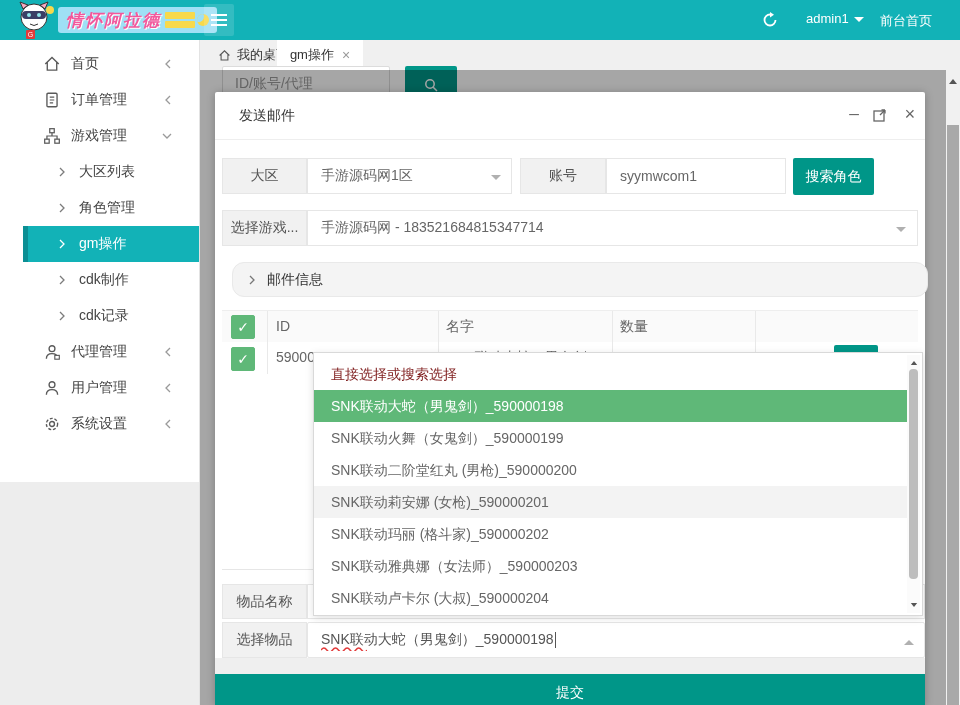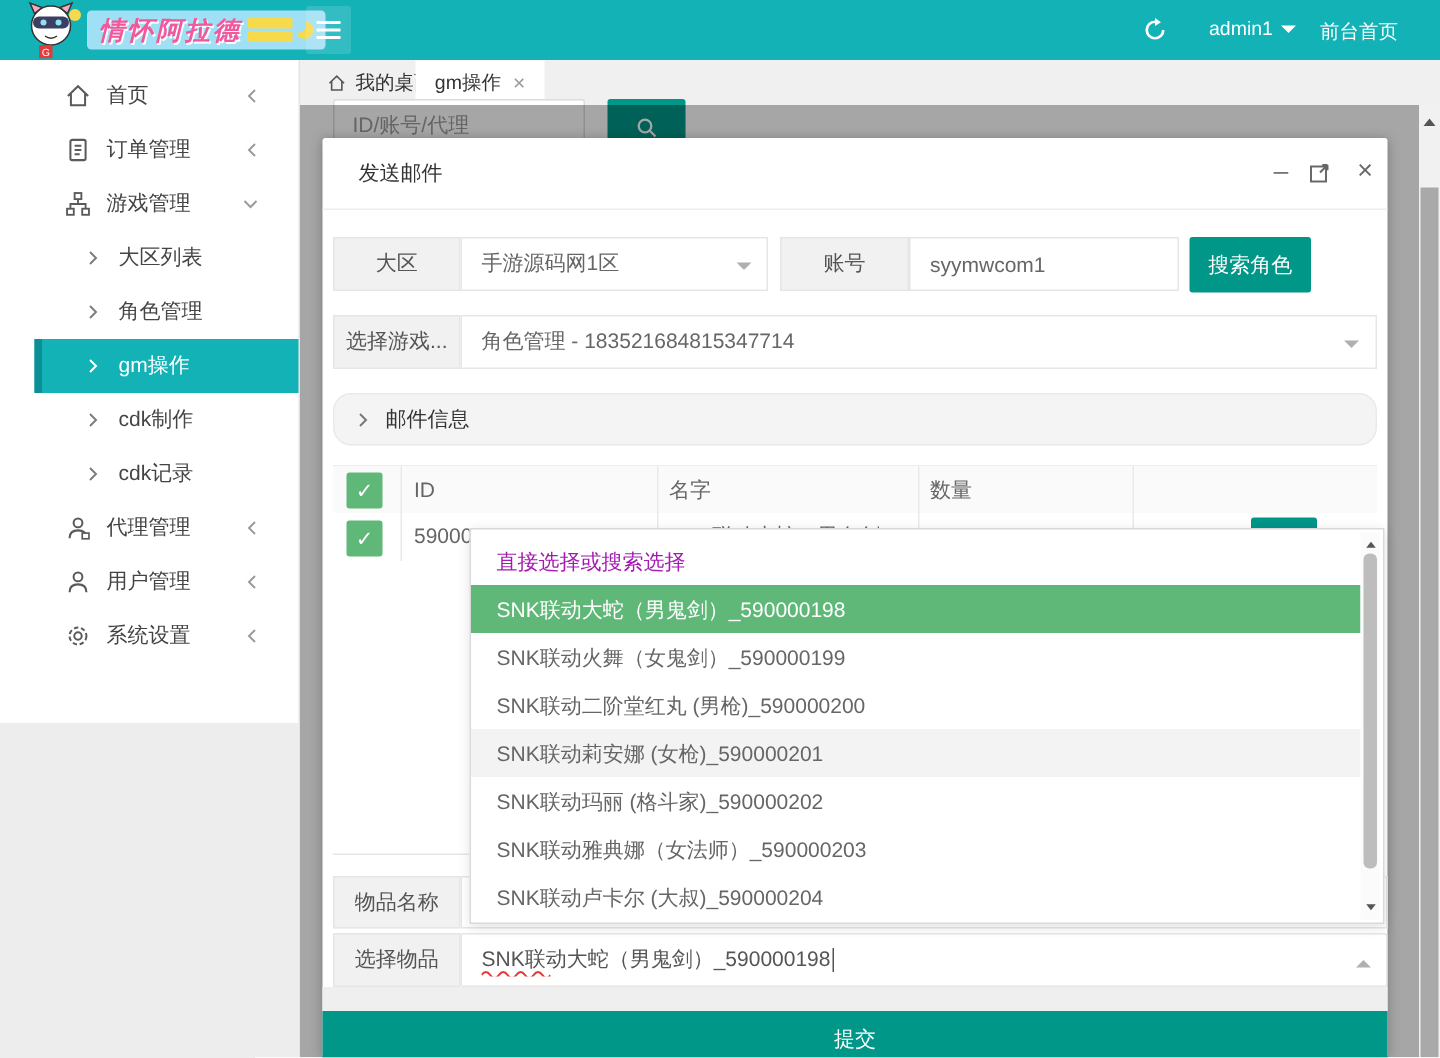--- a/index.html
+++ b/index.html
@@ -261,25 +261,25 @@
       <span class="sel-arrow" style="left:183px;top:16px;"></span>
     </div>
     <div class="abs lbl" style="left:305px;top:66px;width:86px;height:36px;">账号</div>
     <div class="abs fbox" style="left:391px;top:66px;width:180px;height:36px;padding-left:13px;">
       <span>syymwcom1</span>
     </div>
     <button class="abs btn-green" style="left:578px;top:66px;width:81px;height:37px;">搜索角色</button>
 
     <div class="abs lbl" style="left:7px;top:118px;width:85px;height:36px;">选择游戏...</div>
     <div class="abs fbox" style="left:92px;top:118px;width:611px;height:36px;padding-left:13px;">
-      <span>角色管理 - 183521684815347714</span>
+      <span>手游源码网 - 183521684815347714</span>
       <span class="sel-arrow" style="left:588px;top:16px;"></span>
     </div>
 
-    <div class="abs colla" style="left:7px;top:170px;width:696px;height:35px;border-radius:12px;">
+    <div class="abs colla" style="left:17px;top:170px;width:696px;height:35px;border-radius:12px;">
       <svg width="10" height="12" viewBox="0 0 10 12" style="margin:0 10px 0 14px;">
           <polyline points="3,2 7,6 3,10" fill="none" stroke="#777" stroke-width="1.3"></polyline>
         </svg>
       <span>邮件信息</span>
     </div>
 
     <div class="abs" style="left:7px;top:218px;width:696px;height:63px;border-top:1px solid #eee;">
       <div class="abs" style="left:0;top:0;width:696px;height:31px;background:#fafafa;border-bottom:1px solid #e9e9e9;">
         <div class="abs checkbox" style="left:9px;top:4px;">✓</div>
         <div class="abs th" style="left:54px;top:7px;">ID</div>
@@ -313,21 +313,21 @@
           <path d="M0 4 Q2.9 0 5.8 4 T11.6 4 T17.4 4 T23.2 4 T29 4 T34.8 4 T40.6 4 T46 4" fill="none" stroke="#e23b3b" stroke-width="1.4"></path>
         </svg>
       <span class="sel-arrow up" style="left:596px;top:12px;"></span>
     </div>
 
     <div class="abs" style="left:0;top:566px;width:710px;height:16px;background:#efefef;"></div>
     <button class="abs btn-green" style="left:0;top:582px;width:710px;height:38px;border-radius:0;">提交</button>
   </div>
 
   <div class="abs panel">
-    <div class="abs" style="left:17px;top:7px;width:560px;height:28px;line-height:28px;color:#a21caf;">直接选择或搜索选择</div>
+    <div class="abs" style="left:17px;top:7px;width:560px;height:28px;line-height:28px;color:#7f1d1d;">直接选择或搜索选择</div>
     <div class="opt selected" style="top:37px;">SNK联动大蛇（男鬼剑）_590000198</div>
     <div class="opt" style="top:69px;">SNK联动火舞（女鬼剑）_590000199</div>
     <div class="opt" style="top:101px;">SNK联动二阶堂红丸 (男枪)_590000200</div>
     <div class="opt hover" style="top:133px;">SNK联动莉安娜 (女枪)_590000201</div>
     <div class="opt" style="top:165px;">SNK联动玛丽 (格斗家)_590000202</div>
     <div class="opt" style="top:197px;">SNK联动雅典娜（女法师）_590000203</div>
     <div class="opt" style="top:229px;">SNK联动卢卡尔 (大叔)_590000204</div>
     <div class="p-scroll">
       <div class="tri-up" style="margin:2px auto 0 auto;transform:scale(.8);"></div>
       <div class="thumb"></div>

